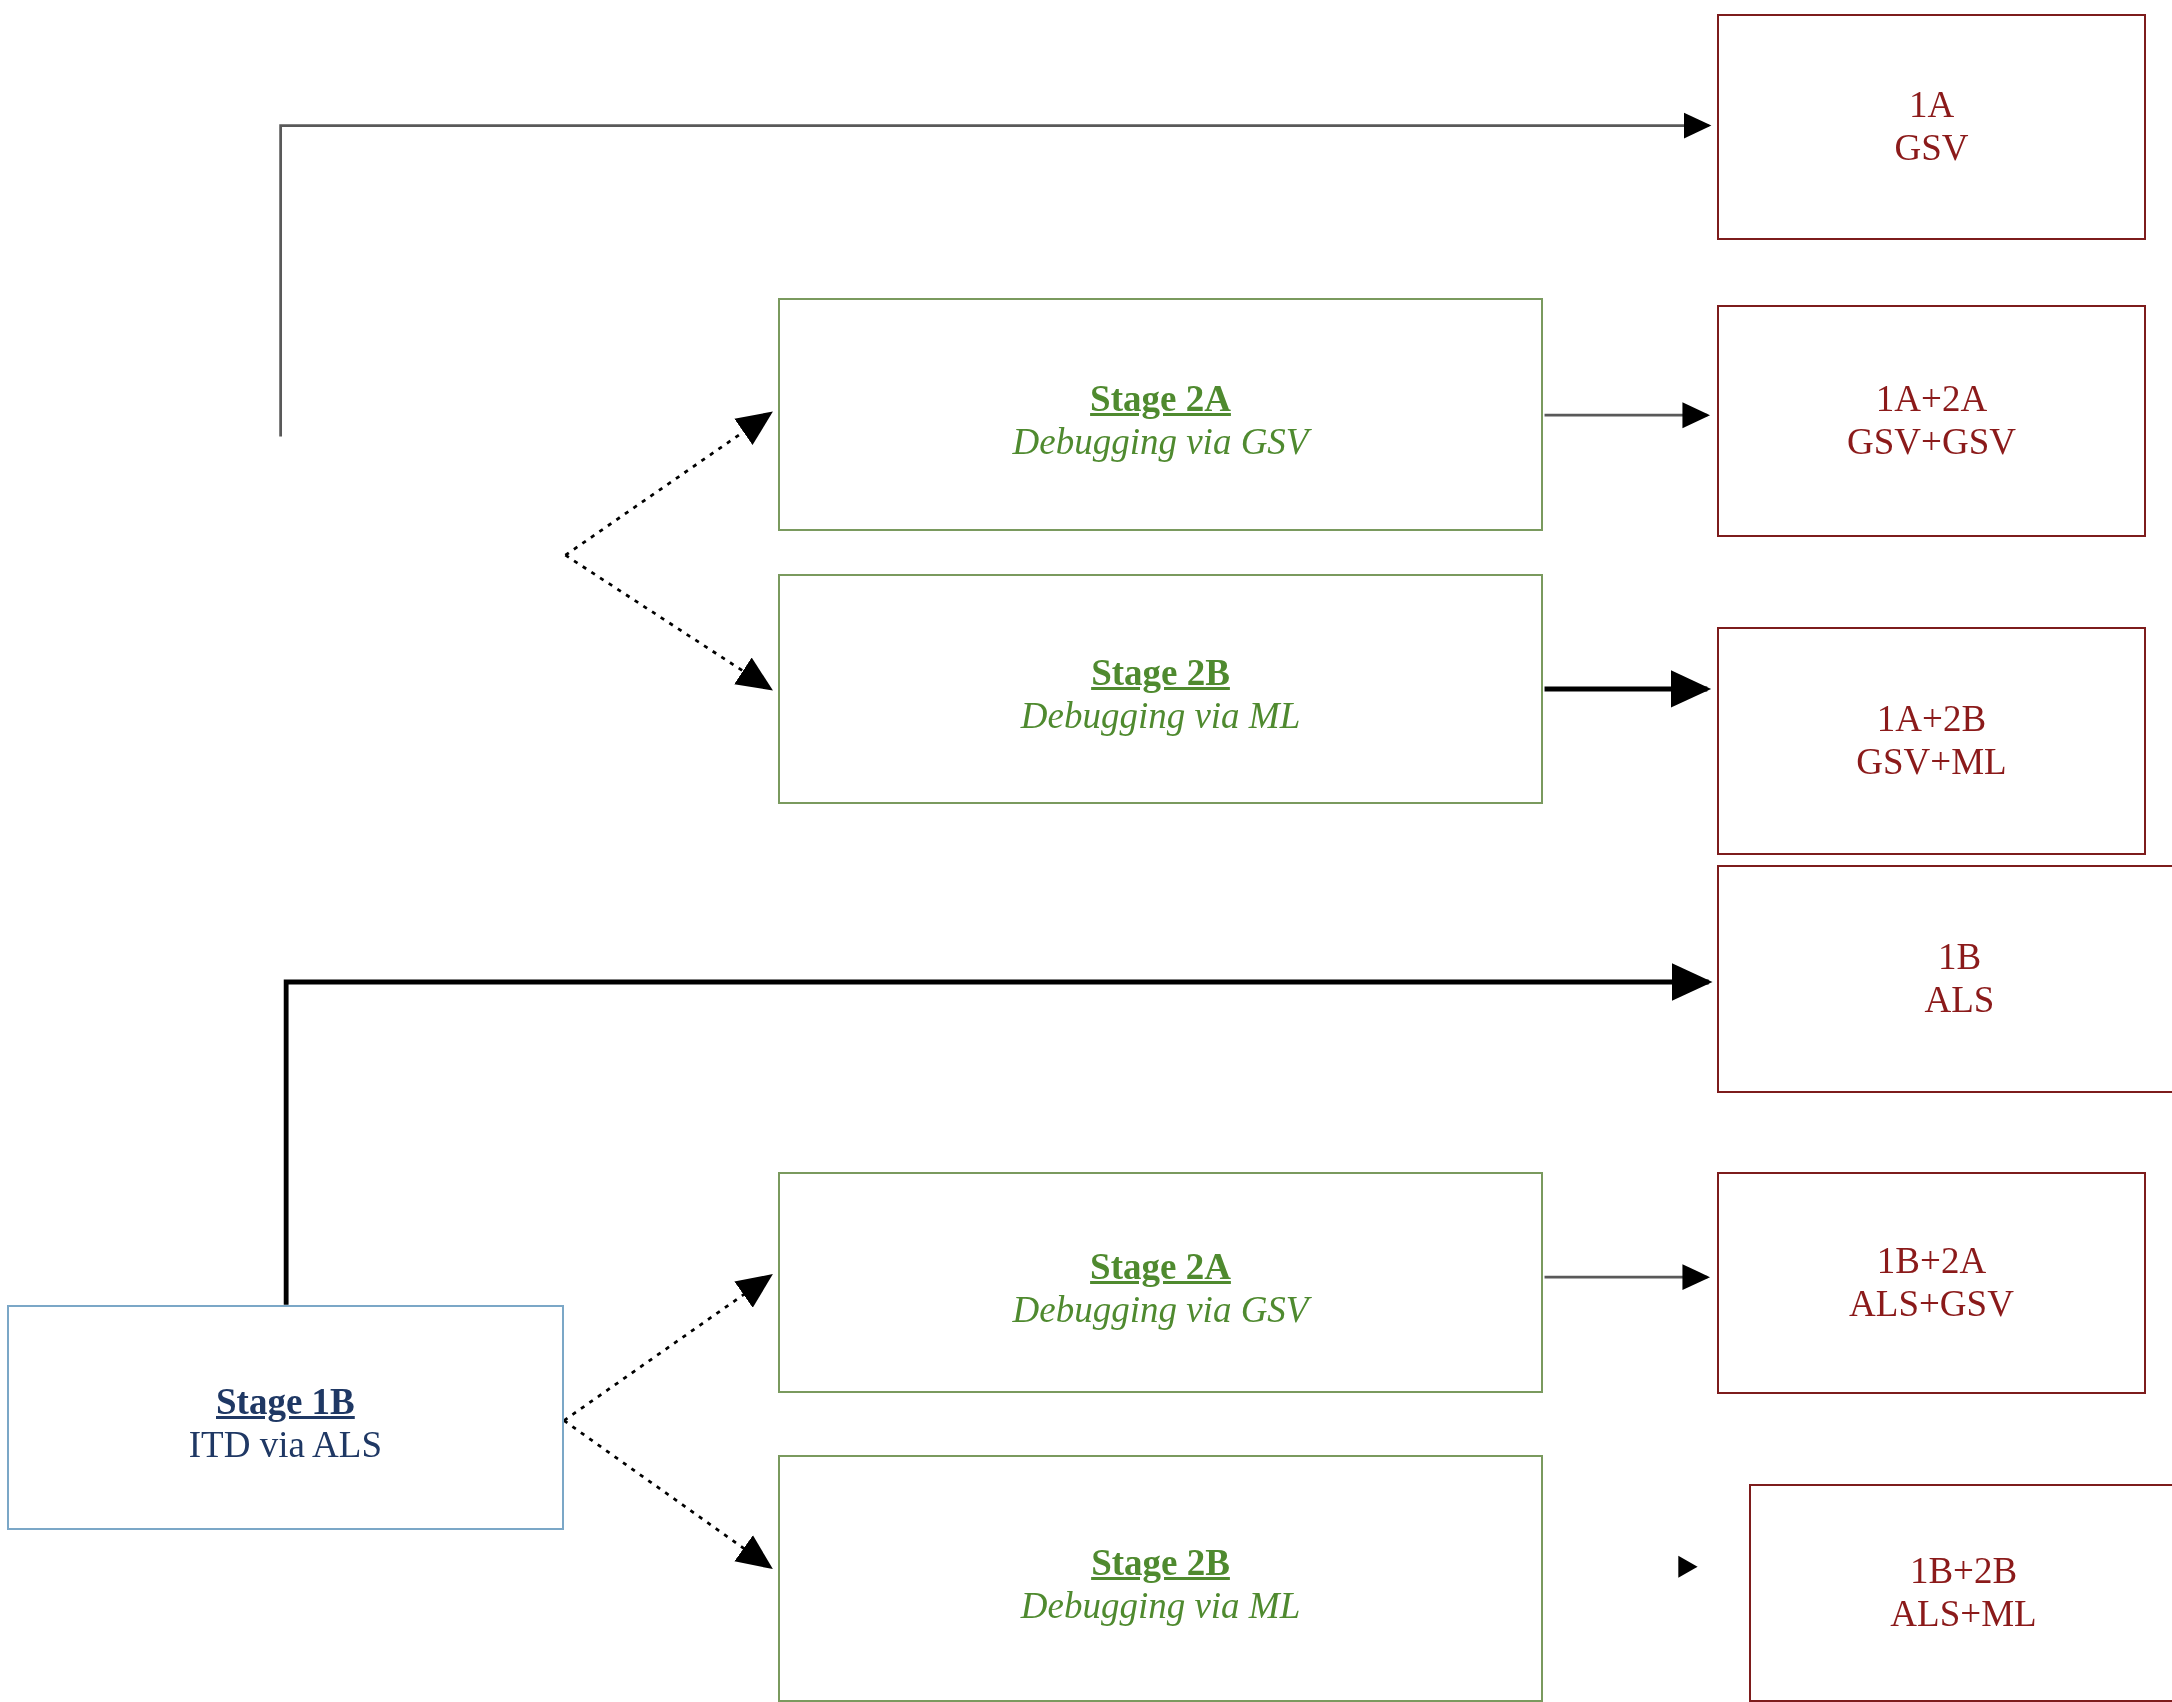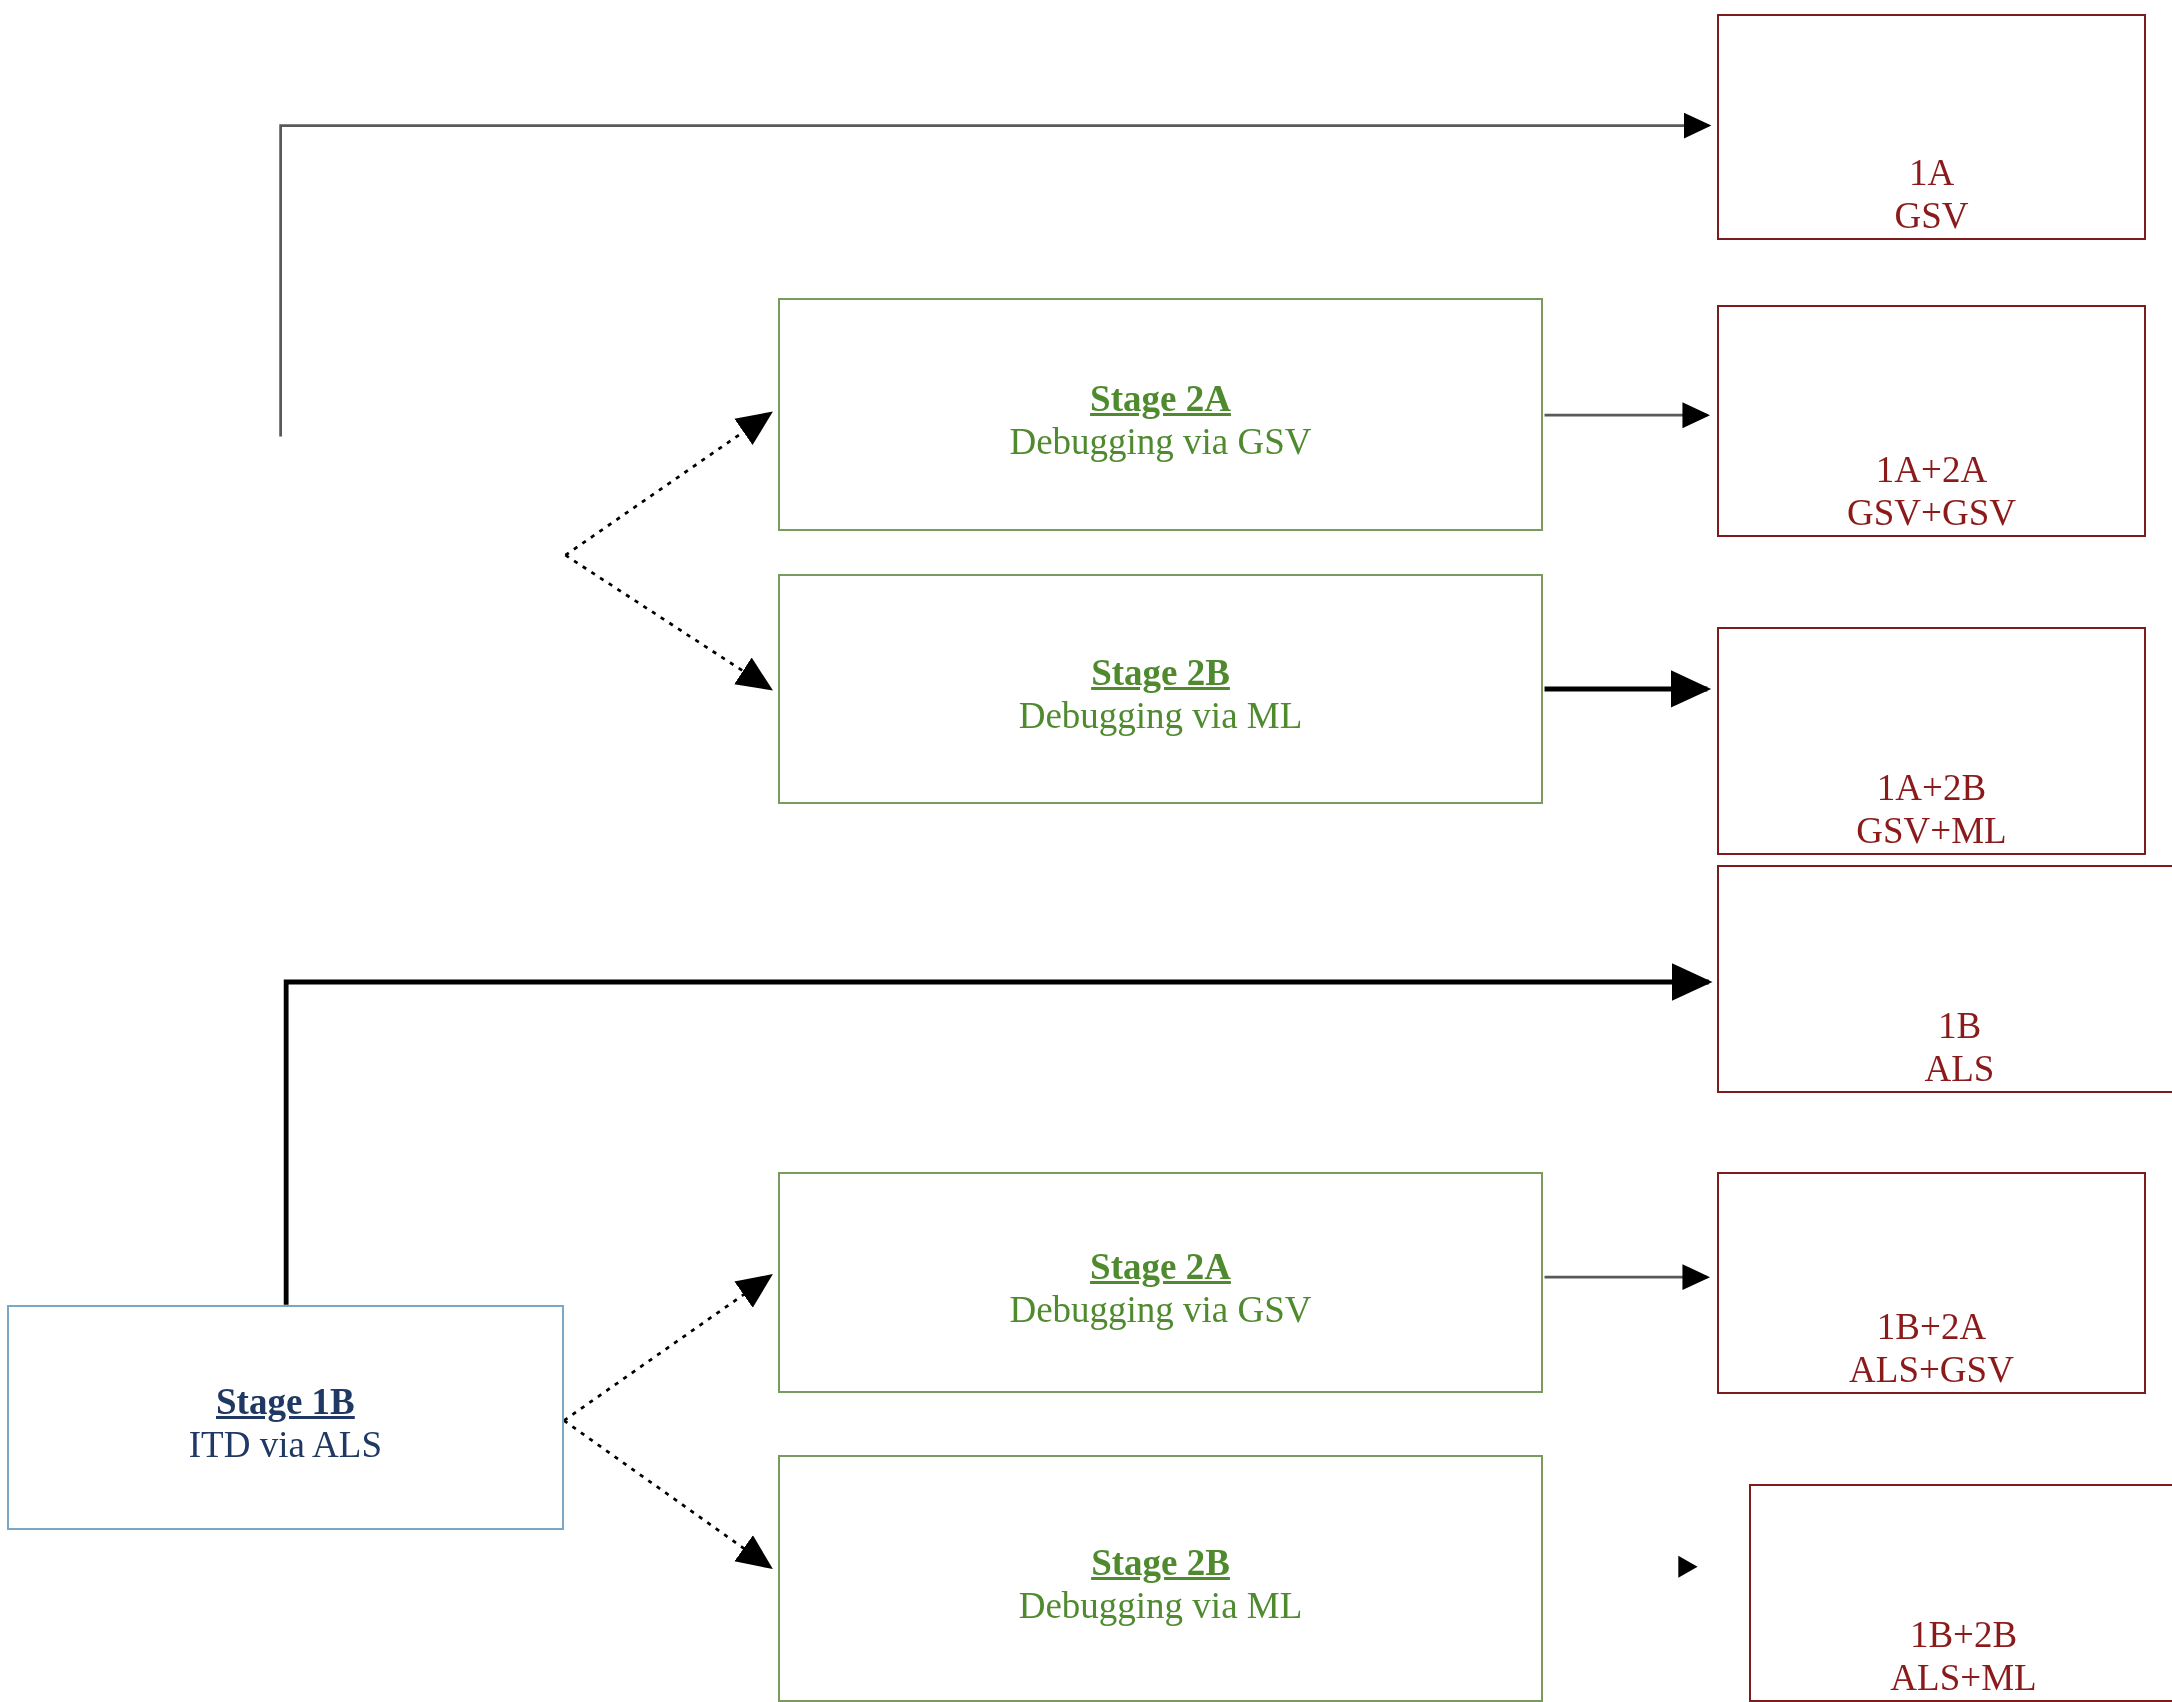--- a/index.html
+++ b/index.html
@@ -53,28 +53,27 @@
   .node.stage1 .title { font-size: 37px; }
   .node.stage1 .sub   { font-size: 37px; }
 
   
   .node.stage2 {
     border: 2.1px solid #7a9a5e;
     color: #4f8a2f;
     font-size: 37px;
   }
   .node.stage2 .title { font-size: 37px; }
-  .node.stage2 .sub   { font-size: 37px; }
+  .node.stage2 .sub   { font-size: 37px; font-style: italic; }
 
   
   .node.outcome {
     border: 2.8px solid #7d1c1c;
     color: #8b1a1a;
     font-size: 37px;
-    justify-content: flex-end;
   }
   .node.outcome .line { white-space: nowrap; font-size: 37px; }
 </style>
 </head>
 <body>
 
 <div id="canvas">
 
   <svg id="edges" viewBox="0 0 3150 2468" width="2172" height="1702" xmlns="http://www.w3.org/2000/svg">
     <defs>

